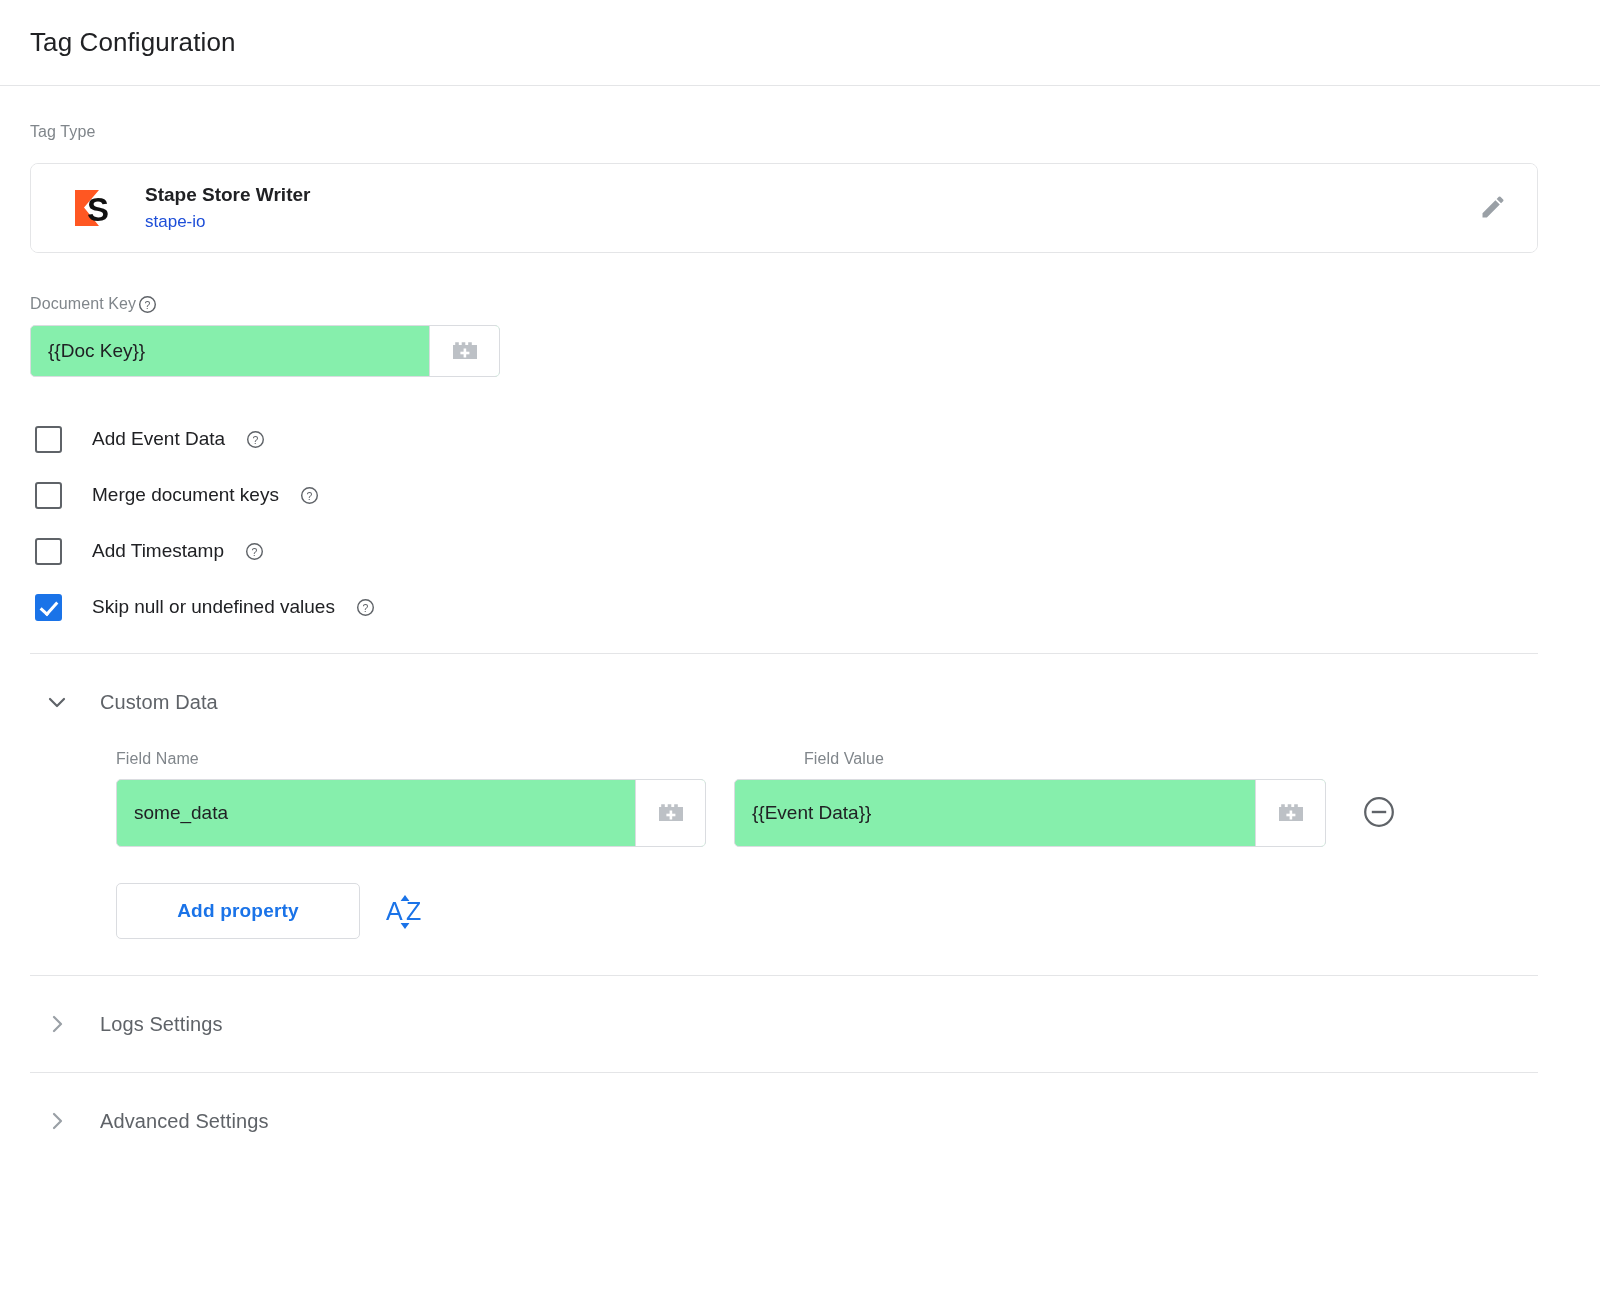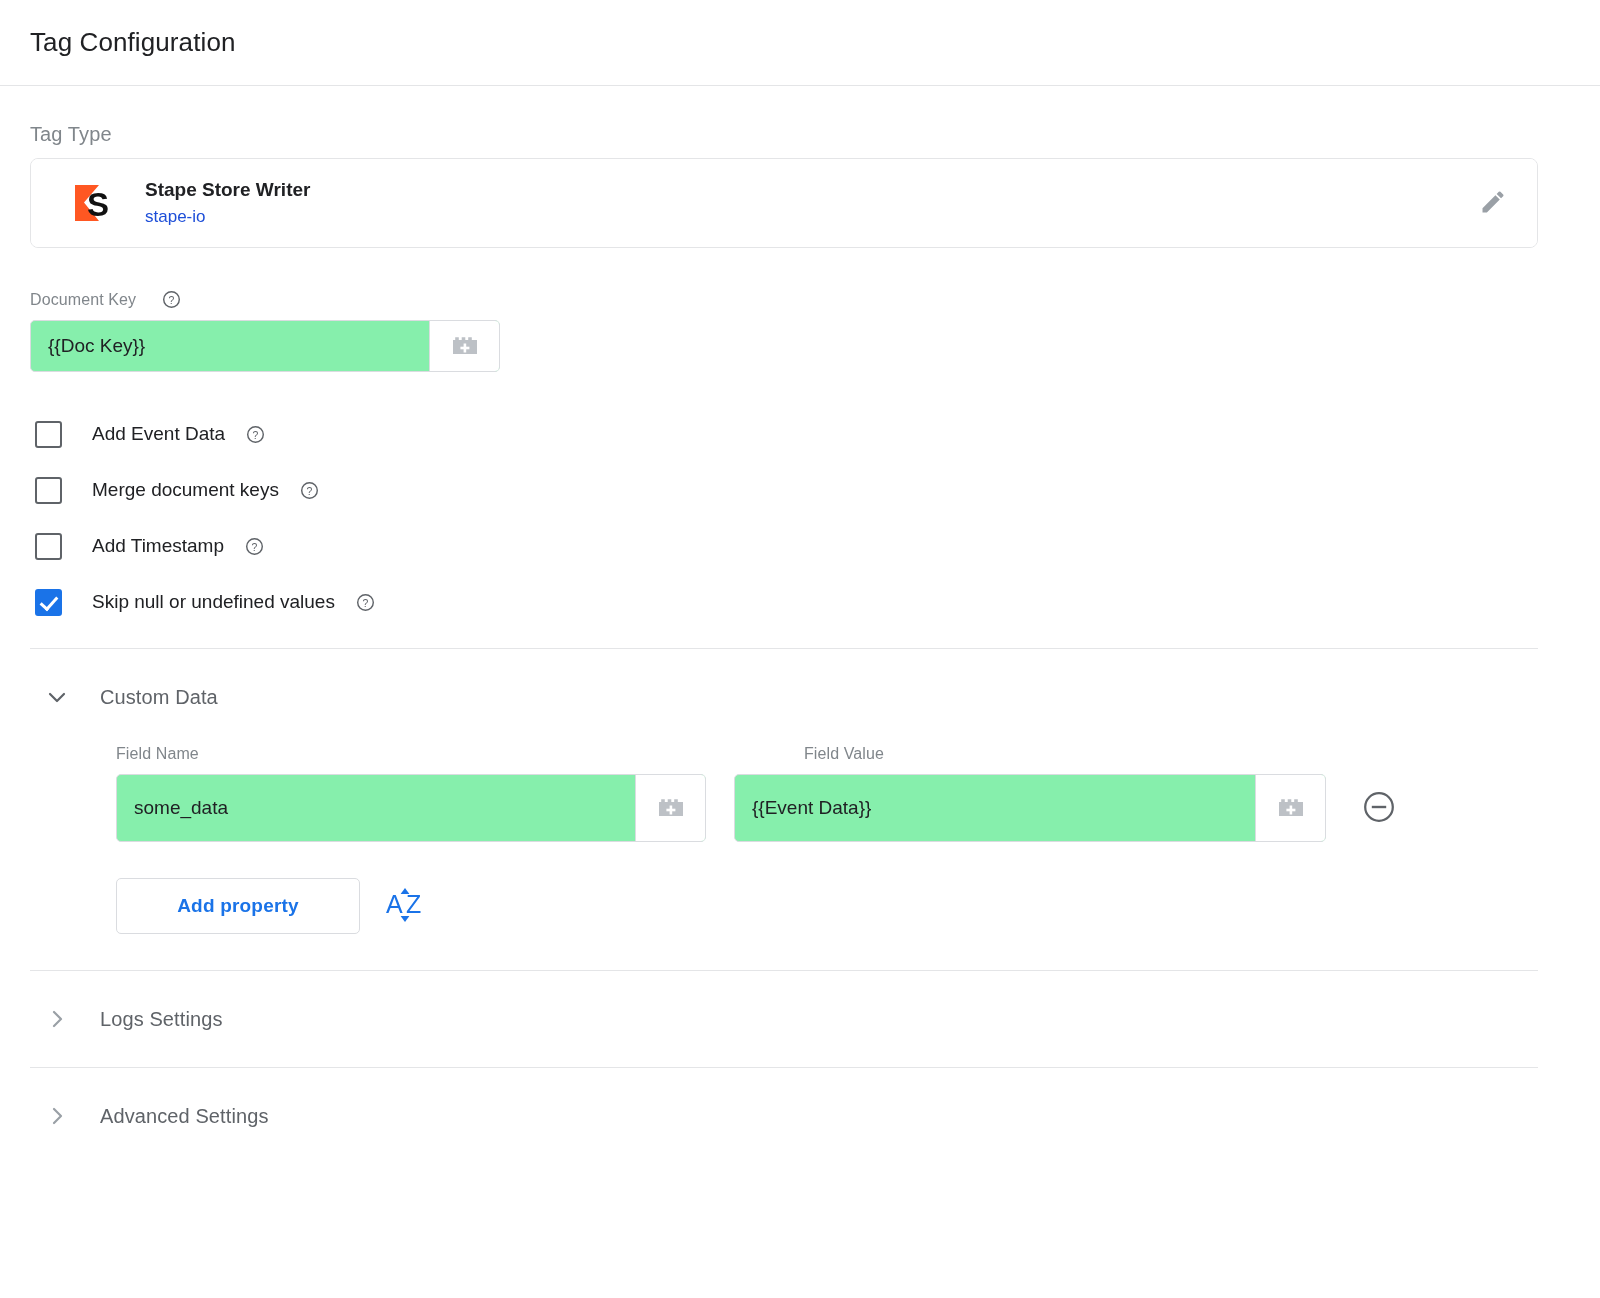--- a/index.html
+++ b/index.html
@@ -31,24 +31,24 @@
     color: #202124;
     letter-spacing: 0.1px;
   }
 
   
   .content {
     padding: 0 30px;
   }
 
   .section-label {
-    font-size: 20px;
+    font-size: 16px;
     color: #80868b;
     margin-top: 37px;
-    margin-bottom: 12px;
+    margin-bottom: 22px;
     letter-spacing: 0.1px;
   }
 
   
   .tagtype-card {
     border: 1px solid #e4e5e7;
     border-radius: 8px;
     overflow: hidden;
     background: #fff;
     width: 1508px;
@@ -97,22 +97,22 @@
     cursor: pointer;
   }
   .perm-key-icon { width: 34px; flex: 0 0 34px; margin-right: 42px; display:flex; align-items:center;}
   .perm-label { font-size: 19px; color: #202124; flex: 1 1 auto; }
   .perm-count { font-size: 16px; color: #80868b; margin-right: 22px; }
   .perm-chevron { width: 26px; height: 26px; display:flex;align-items:center;justify-content:center; }
 
   
   .field-label-row {
     display: flex;
-    align-items: center;
-    gap: 26px;
+    align-items: flex-start;
+    gap: 2px;
     margin-top: 42px;
     margin-bottom: 11px;
   }
   .field-label {
     font-size: 16px;
     color: #80868b;
     letter-spacing: 0.1px;
   }
   .help-icon {
     width: 19px; height: 19px;
@@ -236,20 +236,21 @@
   .cd-combo-name .input-combo,
   .cd-combo-value .input-combo { width: 100%; height: 68px; }
   .remove-btn {
     width: 38px; height: 38px;
     border: none; background: transparent;
     padding: 0; cursor: pointer;
     display: flex; align-items: center; justify-content: center;
   }
   .cd-actions {
     display: flex;
+    align-items: center;
     margin-top: 36px;
     gap: 22px;
   }
   .add-prop-btn {
     height: 56px;
     min-width: 244px;
     border: 1px solid #dadce0;
     border-radius: 5px;
     background: #fff;
     color: #1a73e8;

